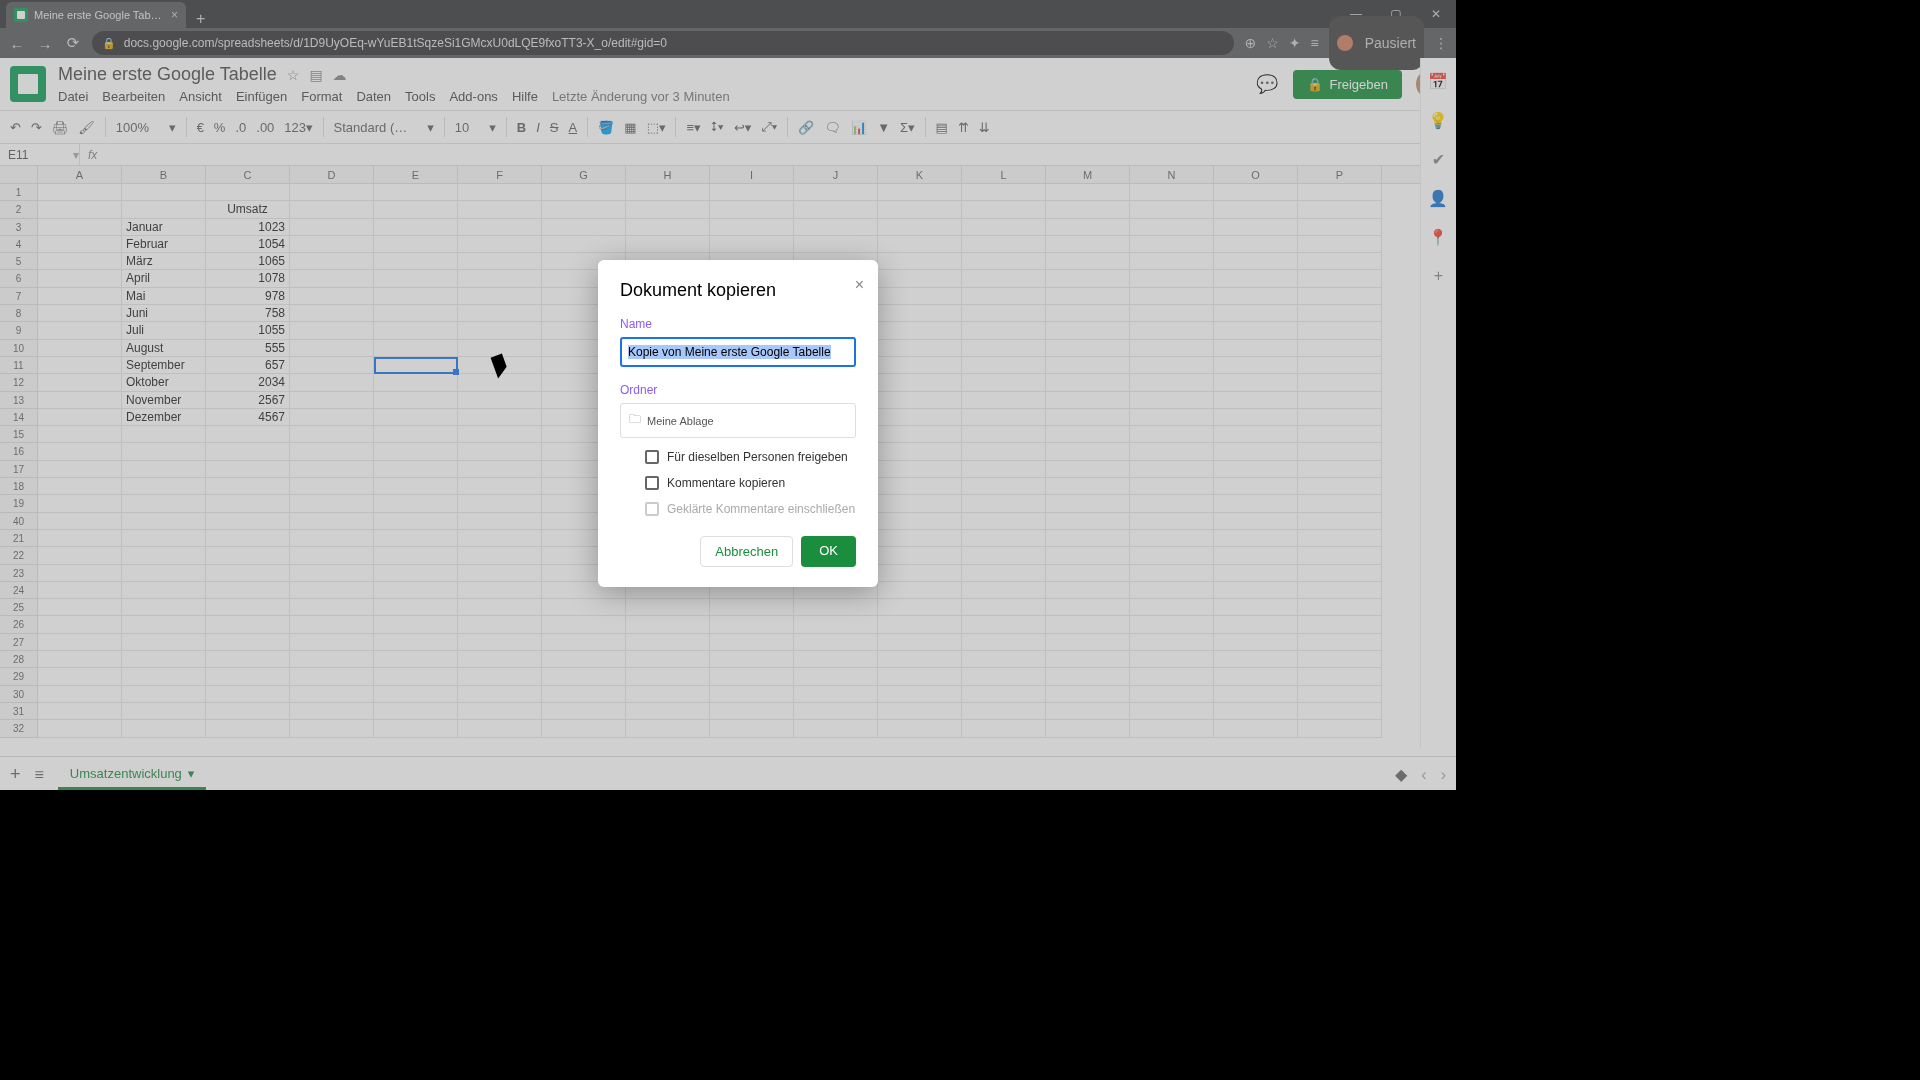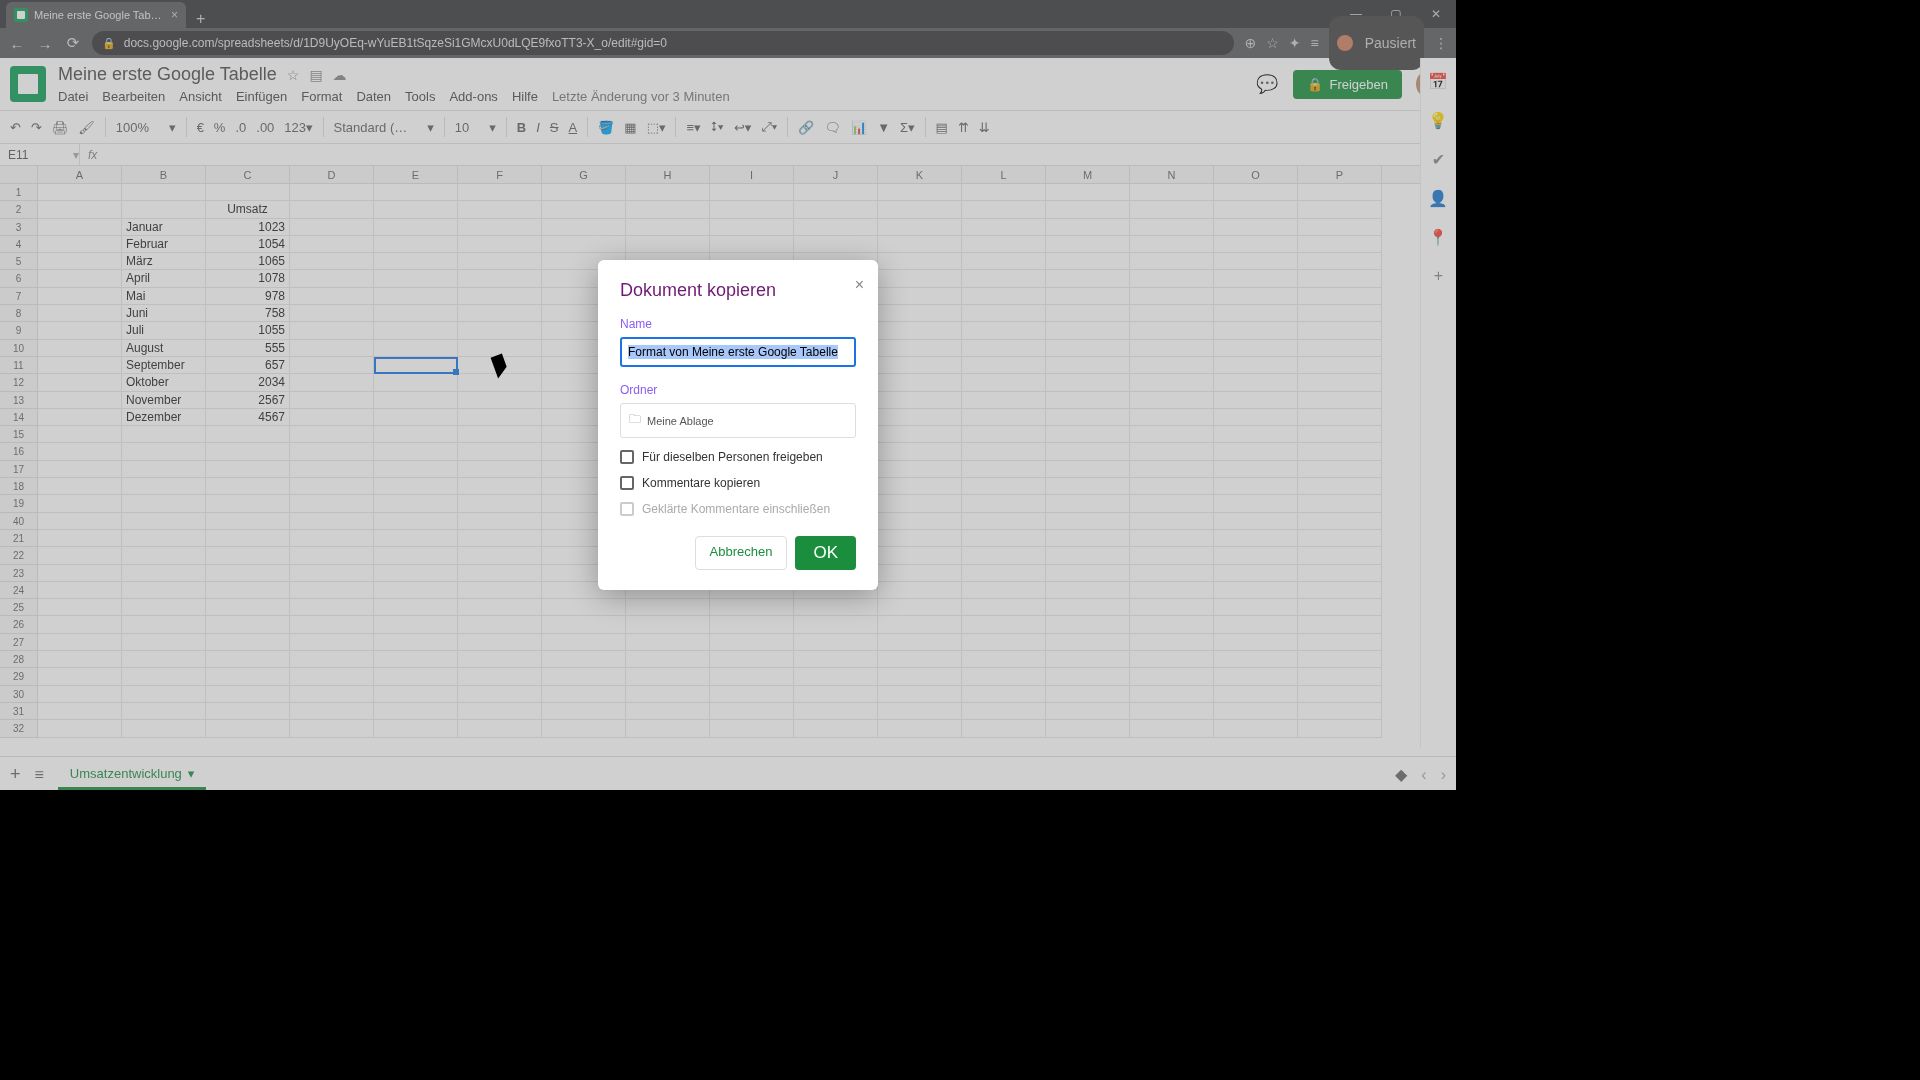--- a/index.html
+++ b/index.html
@@ -66,34 +66,34 @@
 .sheet-tabs { height:36px; border-top:1px solid #ddd; display:flex; align-items:center; padding:0 10px; gap:14px; }
 .sheet-tabs .add { font-size:18px; color:#666; }
 .sheet-tabs .menu { font-size:16px; color:#666; }
 .sheet-tab { padding:6px 12px; font-size:13px; color:#1a8e3d; border-bottom:3px solid #1a8e3d; display:flex; align-items:center; gap:6px; }
 .explore { margin-left:auto; font-size:16px; color:#666; }
 
 
 .scrim { position:absolute; inset:0; background:rgba(120,120,120,0.35); }
 
 .dialog { position:absolute; left:598px; top:260px; width:280px; background:#fff; border-radius:6px; box-shadow:0 6px 30px rgba(0,0,0,0.3); padding:20px 22px; }
-.dlg-title { font-size:18px; color:#701a75; }
+.dlg-title { font-size:18px; color:#000000; }
 .dlg-close { position:absolute; right:14px; top:16px; color:#888; font-size:16px; cursor:pointer; }
 .dlg-label { font-size:12px; color:#8b5cf6; margin-top:16px; }
 .dlg-input { width:100%; margin-top:6px; border:2px solid #1a73e8; border-radius:3px; padding:6px 6px; font-size:12px; }
 .dlg-input .seltext { background:#a8c7fa; }
 .folder-box { margin-top:6px; border:1px solid #ddd; border-radius:3px; padding:6px 8px; font-size:11px; color:#555; display:flex; align-items:center; gap:6px; }
 .folder-icon { color:#888; font-size:12px; }
-.chk-row { display:flex; align-items:center; gap:8px; margin-top:12px; font-size:12px; color:#333; }
+.chk-row { display:flex; align-items:center; gap:8px; margin-top:12px; font-size:12px; color:#333;margin-left:25px; }
 .chk-row.disabled { color:#aaa; }
 .chk { width:14px; height:14px; border:2px solid #666; border-radius:2px; }
 .chk.disabled { border-color:#ccc; }
 .dlg-btns { display:flex; justify-content:flex-end; gap:8px; margin-top:20px; }
 .btn-cancel { border:1px solid #ddd; background:#fff; color:#1a8e3d; padding:7px 14px; border-radius:4px; font-size:13px; }
-.btn-ok { background:#1a8e3d; color:#fff; padding:7px 18px; border-radius:4px; font-size:17px; }
+.btn-ok { background:#1a8e3d; color:#fff; padding:7px 18px; border-radius:4px; font-size:13px; }
 
 .cursor { position:absolute; left:494px; top:355px; width:14px; height:20px; pointer-events:none; }
 .cursor::before{content:"";position:absolute;border-left:12px solid #000;border-bottom:8px solid transparent;border-top:0;width:0;height:14px;transform:rotate(-20deg);}
 
 .sidepanel { position:absolute; right:0; top:58px; width:36px; height:690px; background:#fff; border-left:1px solid #eee; display:flex; flex-direction:column; align-items:center; gap:20px; padding-top:14px; }
 .sidepanel span { font-size:16px; color:#888; }
 </style>
 </head>
 <body>
 
@@ -885,21 +885,21 @@
   </div>
 
   <div class="scrim"></div>
 
   <div class="dialog">
     <div class="dlg-title">Dokument kopieren</div>
     <div class="dlg-close">×</div>
 
     <div class="dlg-label">Name</div>
     <div class="dlg-input">
-      <span class="seltext">Format von Meine erste Google Tabelle</span>
+      <span class="seltext">Kopie von Meine erste Google Tabelle</span>
     </div>
 
     <div class="dlg-label">Ordner</div>
     <div class="folder-box">
       <span class="folder-icon">🗀</span>
       <span>Meine Ablage</span>
     </div>
 
     <div class="chk-row">
       <div class="chk"></div>

